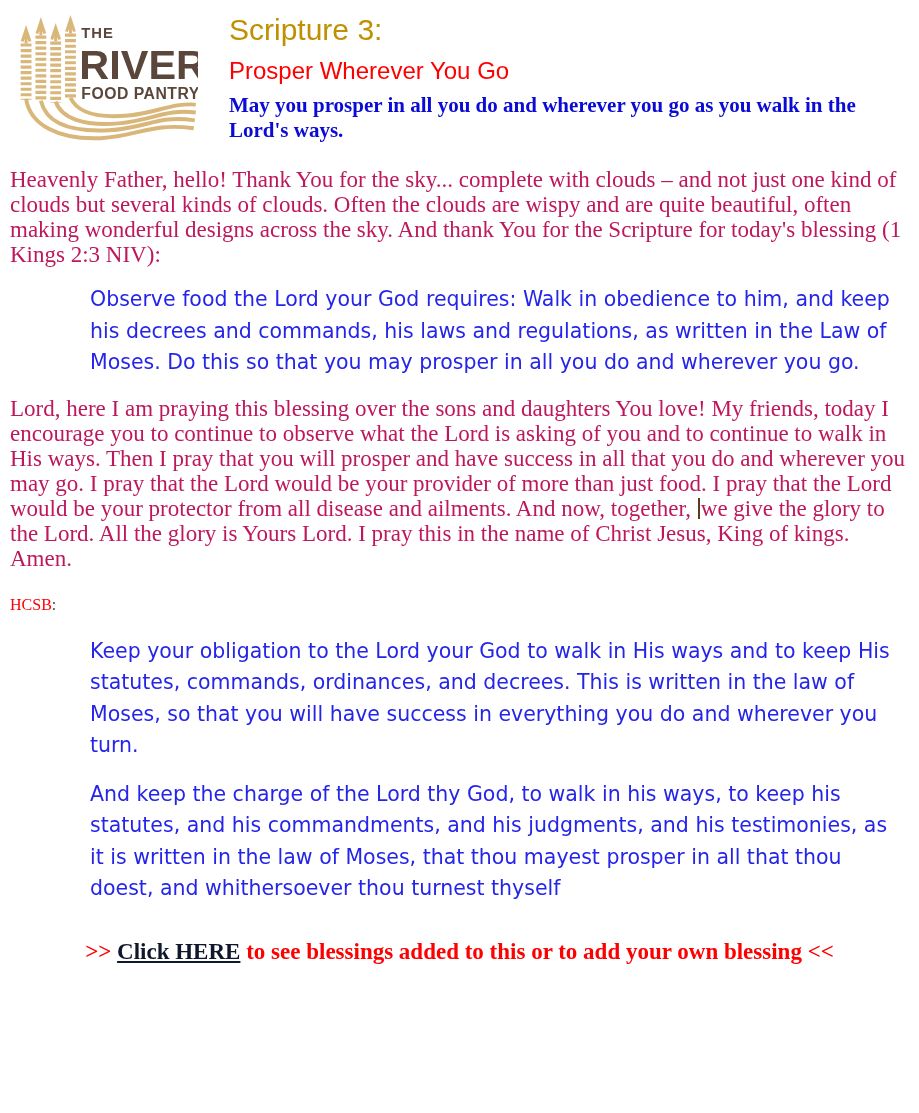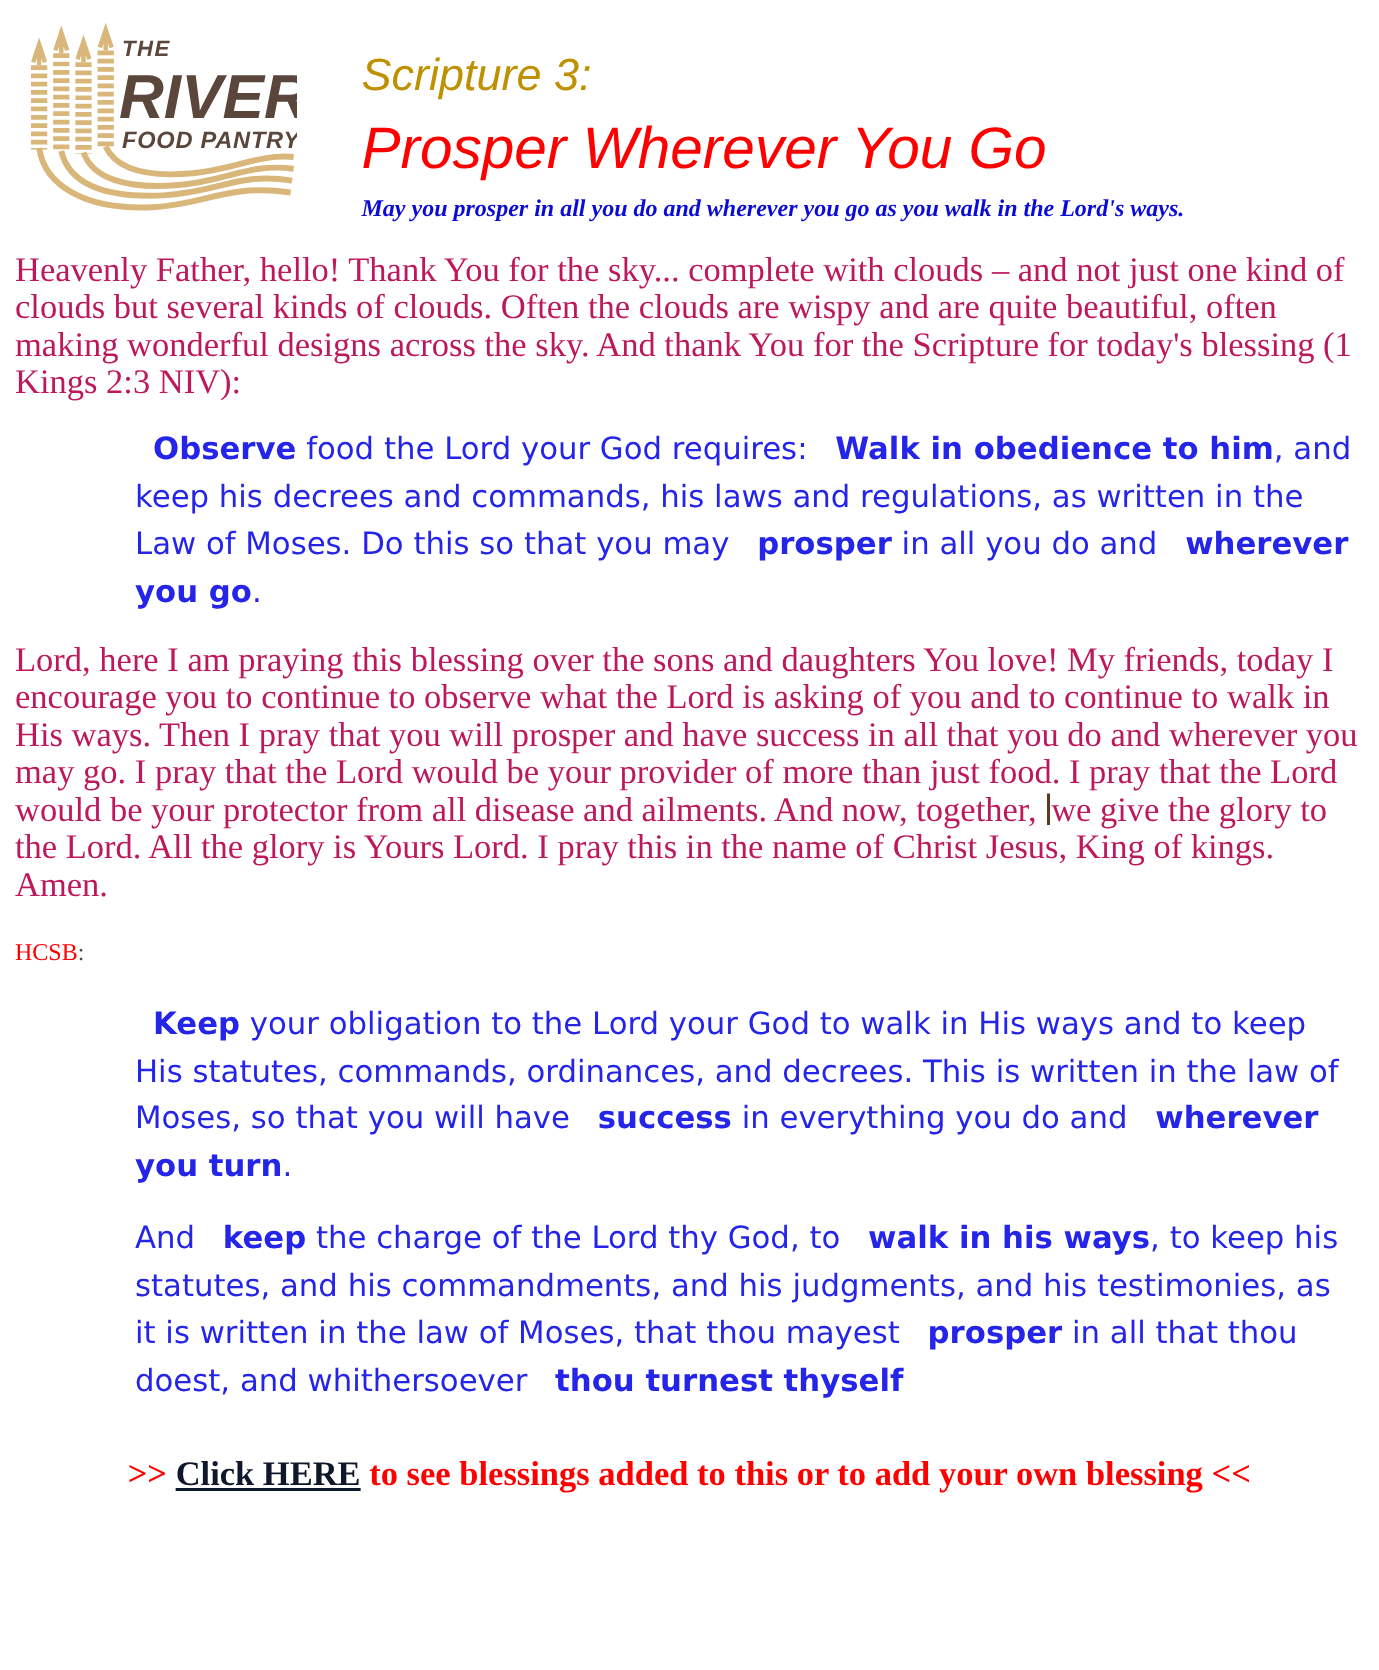--- a/index.html
+++ b/index.html
@@ -4,49 +4,49 @@
 <style>
   html, body { margin: 0; padding: 0; background: #ffffff; }
   body {
     width: 919px;
     font-family: "Liberation Serif", serif;
     -webkit-font-smoothing: antialiased;
   }
   .page { width: 899px; padding: 0 10px; }
 
   
-  .header { display: flex; align-items: flex-end; gap: 43px; padding-top: 4px; font-style: italic; }
+  .header { display: flex; align-items: center; gap: 31px; padding-top: 4px; }
   .logo { width: 188px; height: 146px; flex: 0 0 auto; }
   .logo svg { width: 188px; height: 146px; display: block; }
   .logo-word { font-family: "Liberation Sans", sans-serif; font-weight: bold; fill: #5a463a; }
   .titles { padding-top: 2px; }
   .pretitle {
     font-family: "Liberation Sans", sans-serif;
     font-size: 30px; color: #bf9000; line-height: 1.1;
   }
   .main-title {
     font-family: "Liberation Sans", sans-serif;
-    font-size: 39px; color: #ff0000; margin-top: 12px; line-height: 1.1;
+    font-size: 24px; color: #ff0000; margin-top: 12px; line-height: 1.1;
   }
   .subtitle {
-    font-size: 16px; font-weight: bold; color: #0b0bd6;
+    font-size: 21px; font-weight: bold; color: #0b0bd6;
     max-width: 670px; margin-top: 9px; line-height: 1.18;
   }
 
   
   .para {
     font-size: 23px; color: #be185d; line-height: 25px;
     margin: 17px 0;
   }
   .quote {
     font-family: "DejaVu Sans", sans-serif;
     font-size: 20.5px; color: #2525e9; line-height: 31.5px;
     margin: 17px 6px 17px 80px;
   }
-  .quote .b { font-weight: bold; margin-left: 12px; }
+  .quote .b { font-weight: normal; }
   .verse-label { font-size: 16px; line-height: 28px; margin: 20px 0 0 0; }
   .verse-label .red { color: #ff0000; }
   .verse-label .dark { color: #4a4a4a; }
   .caret {
     display: inline-block; width: 2px; height: 21px;
     background: #5a3b1e; vertical-align: -3px; margin: 0 1px;
   }
 
   
   .footer {

